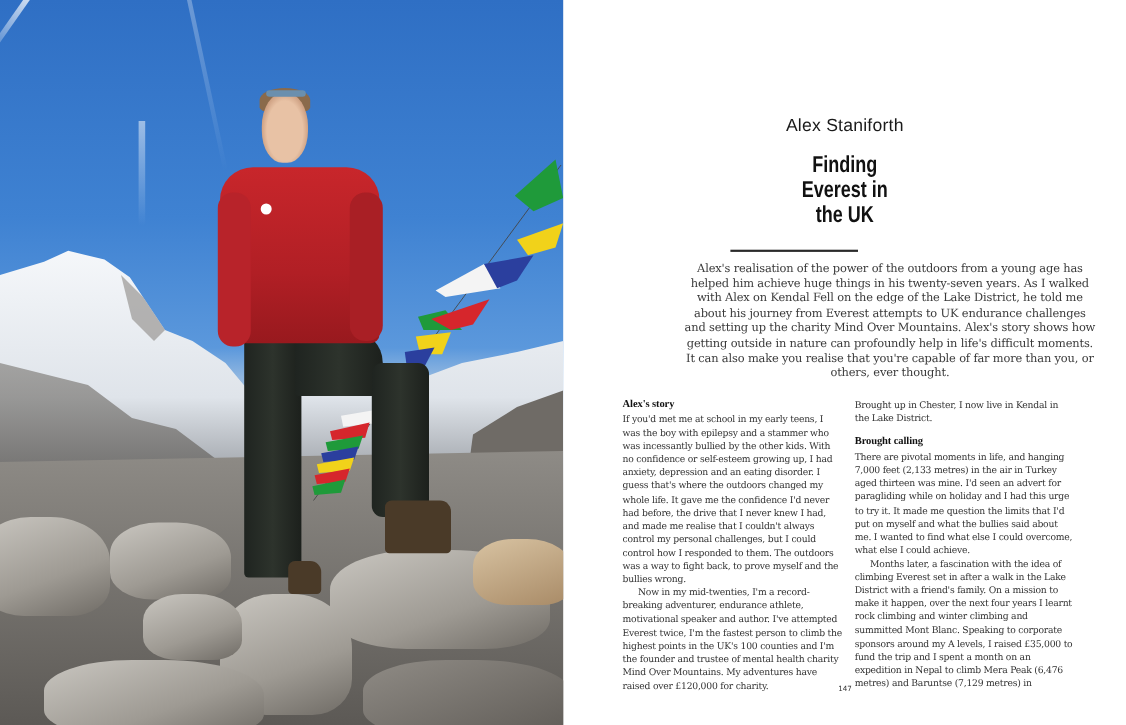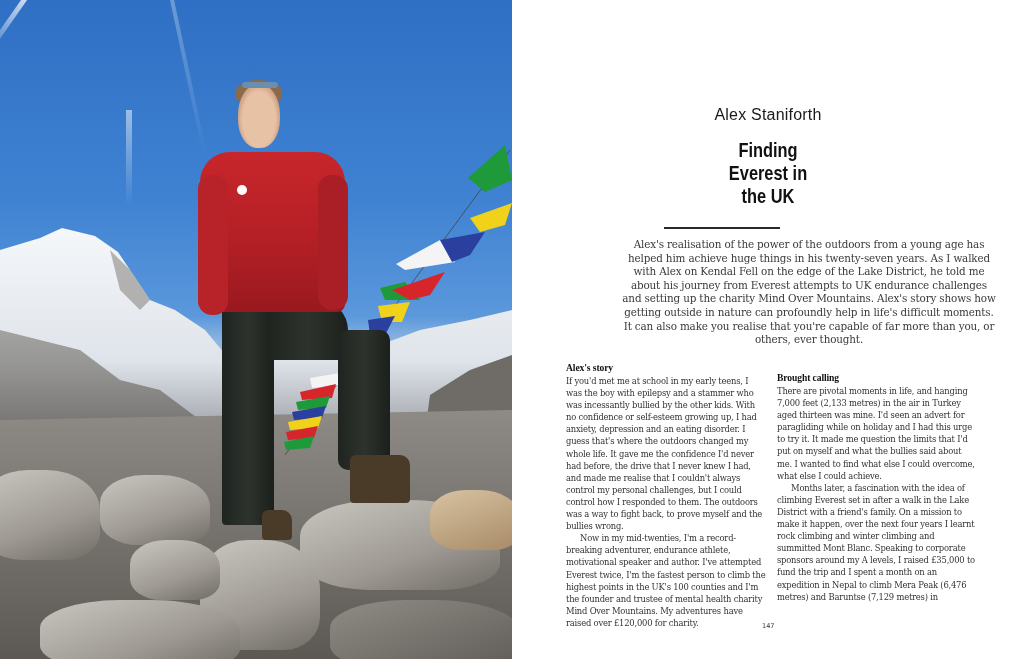--- a/index.html
+++ b/index.html
@@ -155,20 +155,21 @@
 
   <p class="standfirst">Alex's realisation of the power of the outdoors from a young age has helped him achieve huge things in his twenty-seven years. As I walked with Alex on Kendal Fell on the edge of the Lake District, he told me about his journey from Everest attempts to UK endurance challenges and setting up the charity Mind Over Mountains. Alex's story shows how getting outside in nature can profoundly help in life's difficult moments. It can also make you realise that you're capable of far more than you, or others, ever thought.</p>
 
   <div class="col col-left">
     <h3>Alex's story</h3>
     <p>If you'd met me at school in my early teens, I was the boy with epilepsy and a stammer who was incessantly bullied by the other kids. With no confidence or self-esteem growing up, I had anxiety, depression and an eating disorder. I guess that's where the outdoors changed my whole life. It gave me the confidence I'd never had before, the drive that I never knew I had, and made me realise that I couldn't always control my personal challenges, but I could control how I responded to them. The outdoors was a way to fight back, to prove myself and the bullies wrong.</p>
     <p class="indent">Now in my mid-twenties, I'm a record-breaking adventurer, endurance athlete, motivational speaker and author. I've attempted Everest twice, I'm the fastest person to climb the highest points in the UK's 100 counties and I'm the founder and trustee of mental health charity Mind Over Mountains. My adventures have raised over £120,000 for charity.</p>
   </div>
 
   <div class="col col-right">
+    <p>Brought up in Chester, I now live in Kendal in the Lake District.</p>
     <div class="gap"></div>
     <h3>Brought calling</h3>
     <p>There are pivotal moments in life, and hanging 7,000 feet (2,133 metres) in the air in Turkey aged thirteen was mine. I'd seen an advert for paragliding while on holiday and I had this urge to try it. It made me question the limits that I'd put on myself and what the bullies said about me. I wanted to find what else I could overcome, what else I could achieve.</p>
     <p class="indent">Months later, a fascination with the idea of climbing Everest set in after a walk in the Lake District with a friend's family. On a mission to make it happen, over the next four years I learnt rock climbing and winter climbing and summitted Mont Blanc. Speaking to corporate sponsors around my A levels, I raised £35,000 to fund the trip and I spent a month on an expedition in Nepal to climb Mera Peak (6,476 metres) and Baruntse (7,129 metres) in</p>
   </div>
 
   <div class="page-num">147</div>
 </div>
 
 </body></html>

